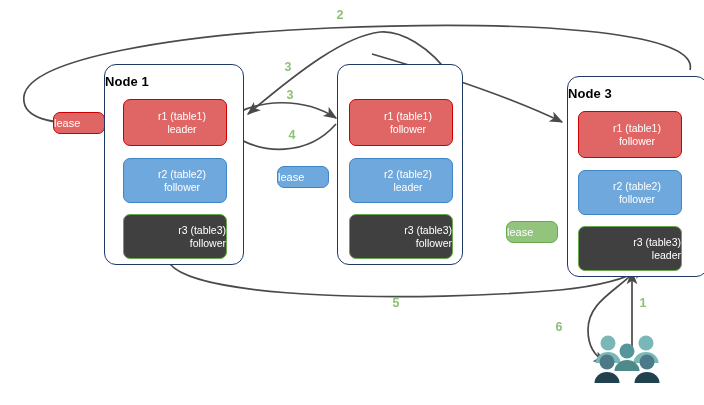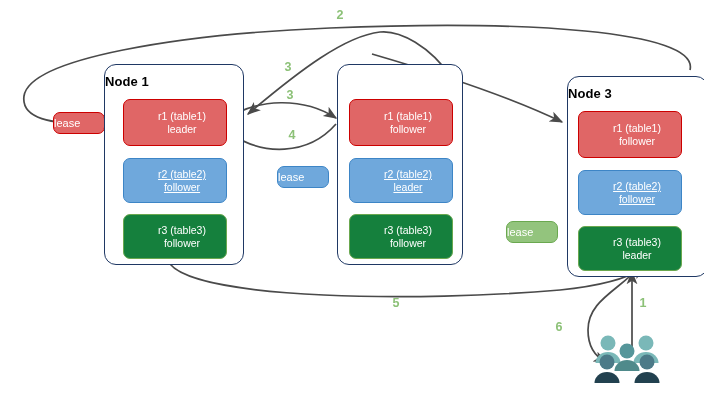--- a/index.html
+++ b/index.html
@@ -58,25 +58,25 @@
     padding-left: 14px;
   }
   .replica .ln { display: block; }
   .rep-red {
     background: #e06666;
     border: 1.4px solid #cc0000;
   }
   .rep-blue {
     background: #6fa8dc;
     border: 1.4px solid #3d85c6;
-    text-decoration: underline;
   }
   .rep-green {
-    background: #15803d;
+    background: #404040;
     border: 1.4px solid #6aa84f;
+    align-items: flex-end;
   }
   .lease {
     position: absolute;
     border-radius: 7px;
     box-sizing: border-box;
     display: flex;
     align-items: center;
     justify-content: flex-start;
     color: #ffffff;
     font-size: 11px;

